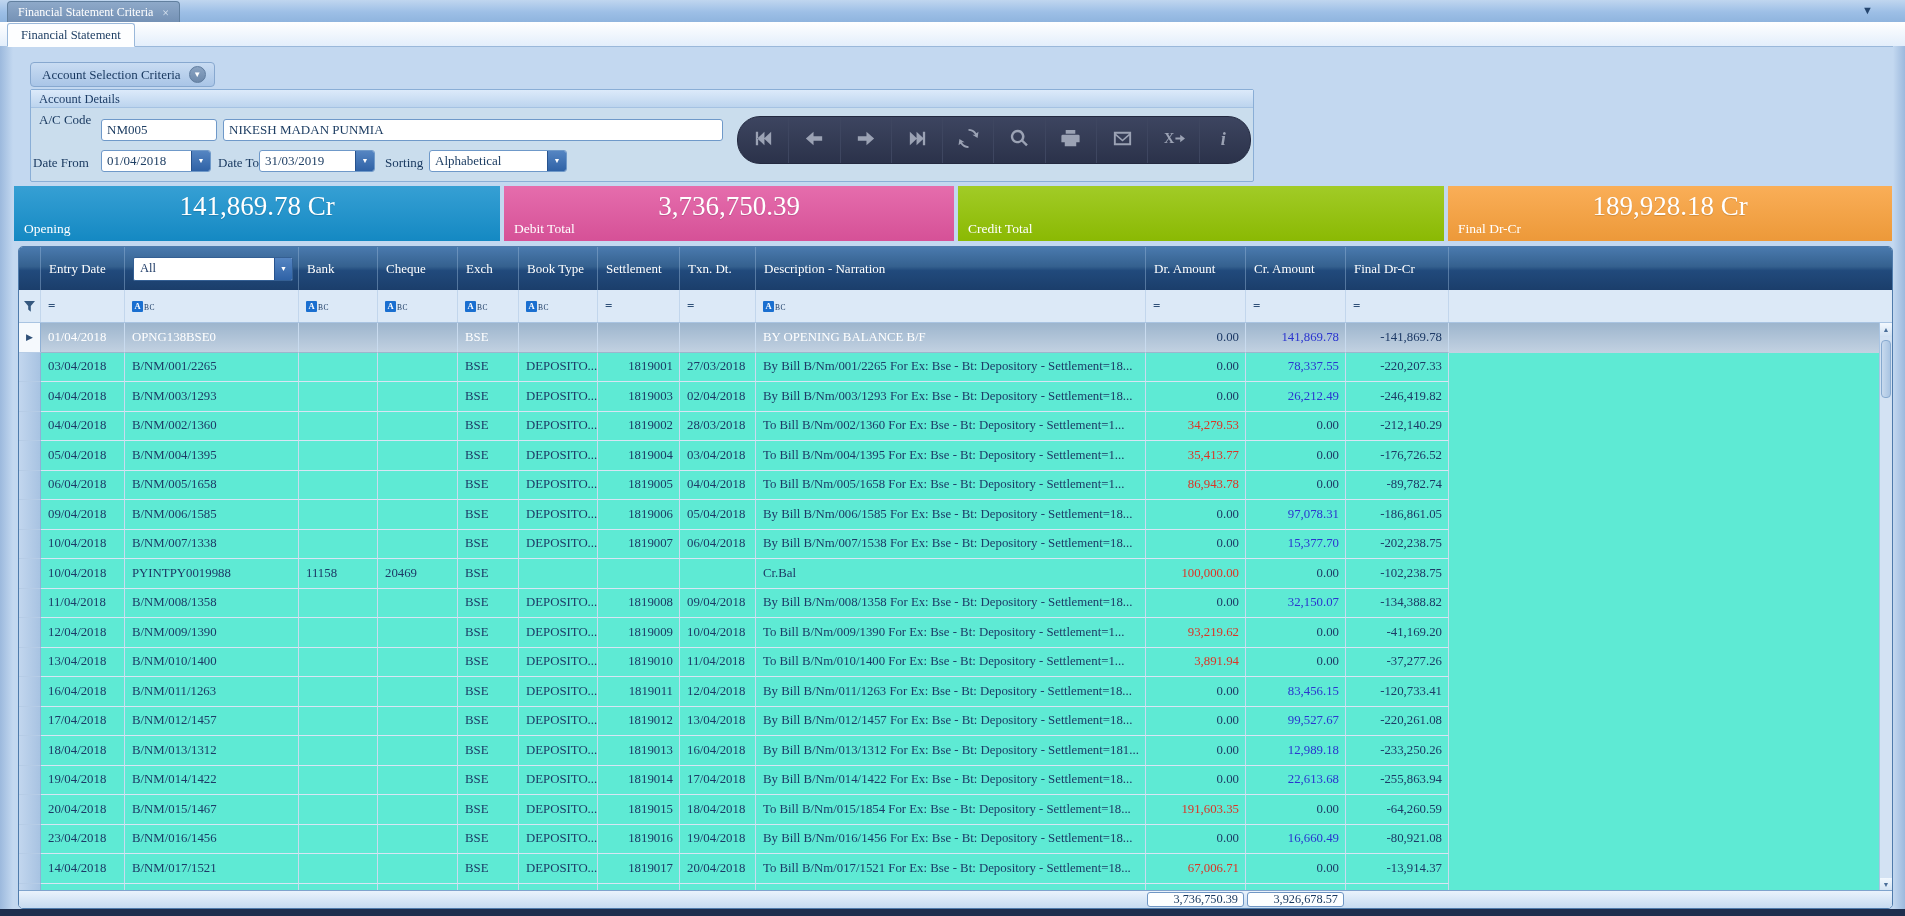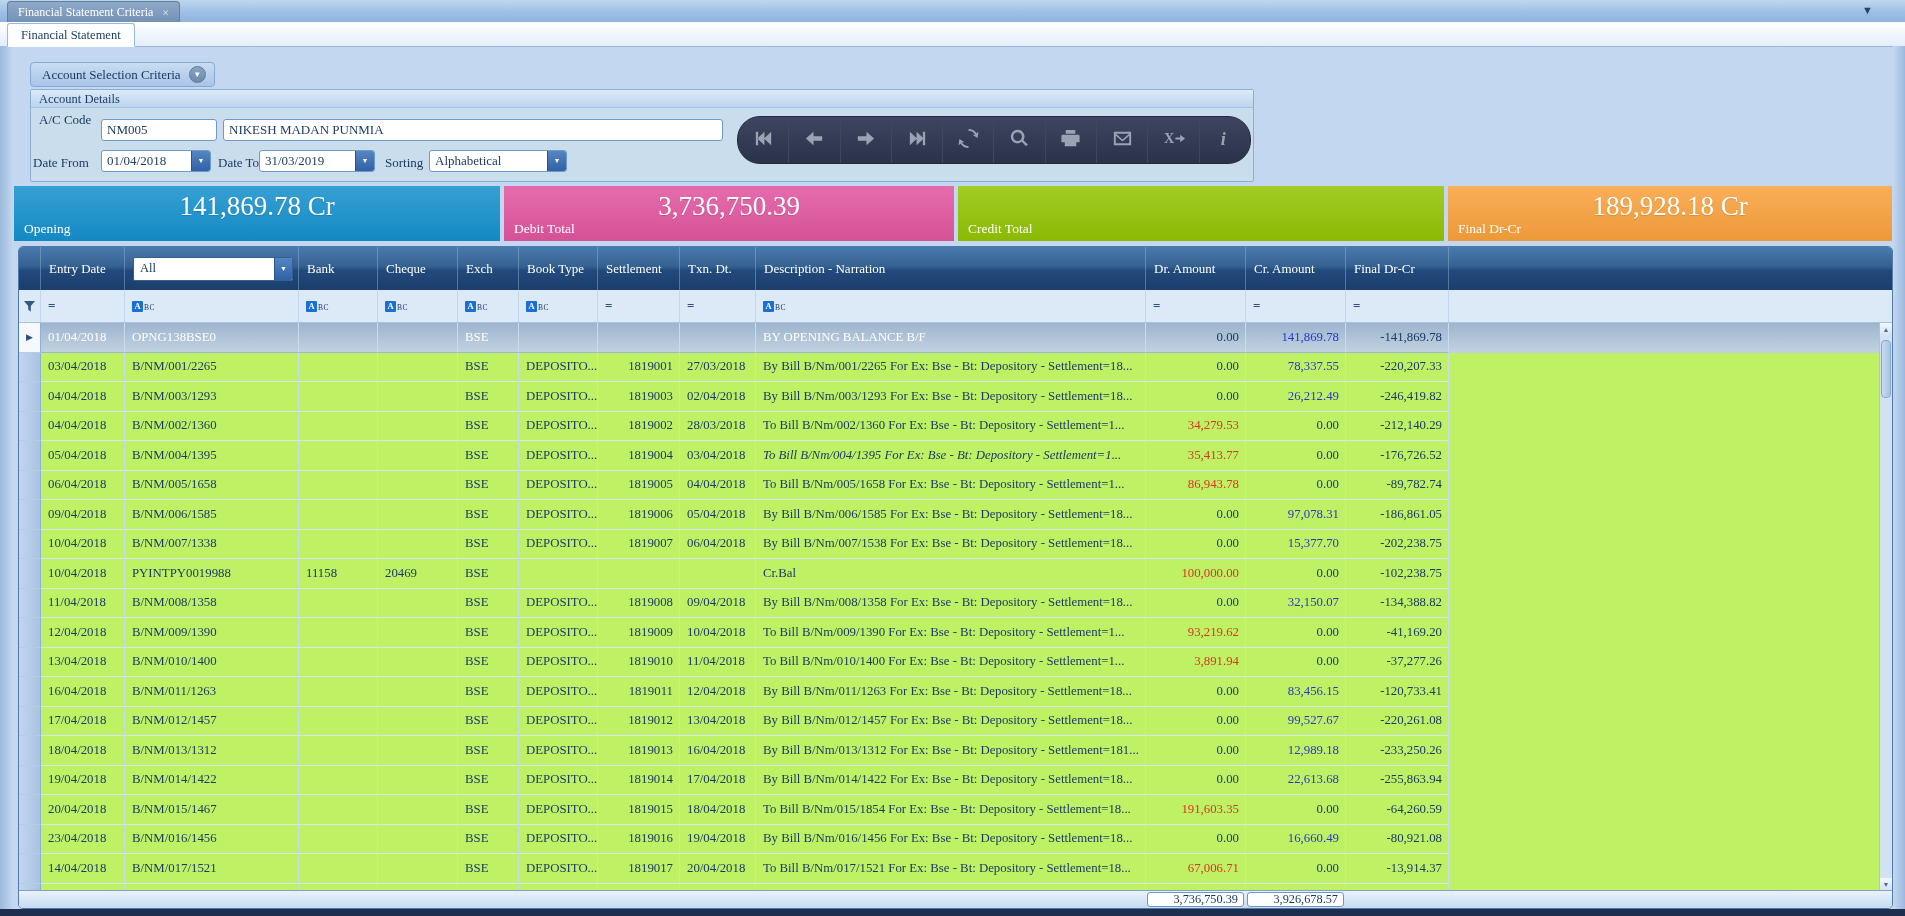--- a/index.html
+++ b/index.html
@@ -73,21 +73,21 @@
   .fcell{display:flex;align-items:center;padding-left:7px;box-sizing:border-box;
     border-right:1px solid #c2d6ec;}
   .fcell.filler{flex:1;border-right:none;}
   .eq{font-weight:bold;font-size:13px;color:#2f5078;}
   .abc{display:inline-flex;align-items:flex-start;}
   .abc b{width:11px;height:11px;background:#1a6fd0;color:#fff;font-size:8.5px;line-height:11px;
     font-weight:bold;text-align:center;border-radius:1px;}
   .abc i{font-style:normal;font-size:7.5px;color:#1c3c66;margin-left:1px;margin-top:2px;letter-spacing:.4px;}
   .funnel{width:13px;height:13px;fill:#35587f;}
   .gbody{position:relative;height:569px;overflow:hidden;background:#f2f7fd;}
-  .grow{display:flex;height:29.5px;background:#bef264;box-sizing:border-box;}
+  .grow{display:flex;height:29.5px;background:#5eead4;box-sizing:border-box;}
   .grow.selected{background:linear-gradient(#9db5cd,#c3d2e2);}
   .gcell{display:flex;align-items:center;padding:0 6px 0 7px;box-sizing:border-box;height:100%;
     border-right:1px solid #c9dbef;border-bottom:1px solid #d8e5f4;font-size:12.8px;color:#1d3a66;
     white-space:nowrap;overflow:hidden;}
   .gcell.r{justify-content:flex-end;}
   .grow.selected .gcell{color:#fff;border-bottom-color:#9db5cd;}
   .gcell.amt,.grow.selected .gcell.amt{color:#1d3a66;}
   .gcell.red,.grow.selected .gcell.red{color:#dc3426;}
   .gcell.blue,.grow.selected .gcell.blue{color:#2b35cf;}
   .gcell.filler{flex:1;border-right:none;border-bottom:none;}
@@ -407,21 +407,21 @@
         <div class="grow">
           <div class="ind"></div>
           <div class="gcell" style="width: 84px; flex: 0 0 84px;">05/04/2018</div>
           <div class="gcell" style="width: 174px; flex: 0 0 174px;">B/NM/004/1395</div>
           <div class="gcell" style="width: 79px; flex: 0 0 79px;"></div>
           <div class="gcell" style="width: 80px; flex: 0 0 80px;"></div>
           <div class="gcell" style="width: 61px; flex: 0 0 61px;">BSE</div>
           <div class="gcell" style="width: 79px; flex: 0 0 79px;">DEPOSITO...</div>
           <div class="gcell r" style="width: 82px; flex: 0 0 82px;">1819004</div>
           <div class="gcell" style="width: 76px; flex: 0 0 76px;">03/04/2018</div>
-          <div class="gcell" style="width: 390px; flex: 0 0 390px; font-style: italic;">To Bill B/Nm/004/1395  For Ex: Bse - Bt: Depository - Settlement=1...</div>
+          <div class="gcell" style="width: 390px; flex: 0 0 390px;">To Bill B/Nm/004/1395  For Ex: Bse - Bt: Depository - Settlement=1...</div>
           <div class="gcell r amt red" style="width: 100px; flex: 0 0 100px;">35,413.77</div>
           <div class="gcell r amt" style="width: 100px; flex: 0 0 100px;">0.00</div>
           <div class="gcell r amt" style="width: 103px; flex: 0 0 103px;">-176,726.52</div>
           <div class="gcell filler"></div>
         </div>
         <div class="grow">
           <div class="ind"></div>
           <div class="gcell" style="width: 84px; flex: 0 0 84px;">06/04/2018</div>
           <div class="gcell" style="width: 174px; flex: 0 0 174px;">B/NM/005/1658</div>
           <div class="gcell" style="width: 79px; flex: 0 0 79px;"></div>

